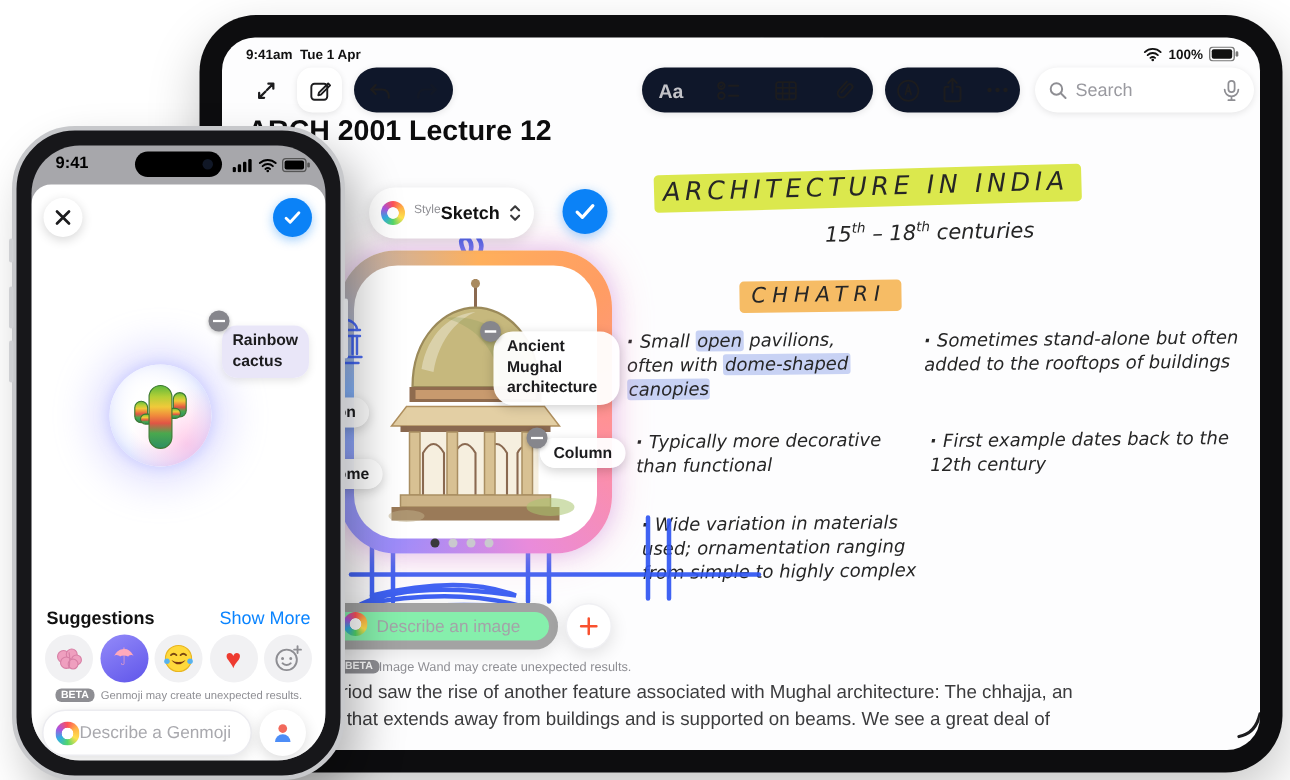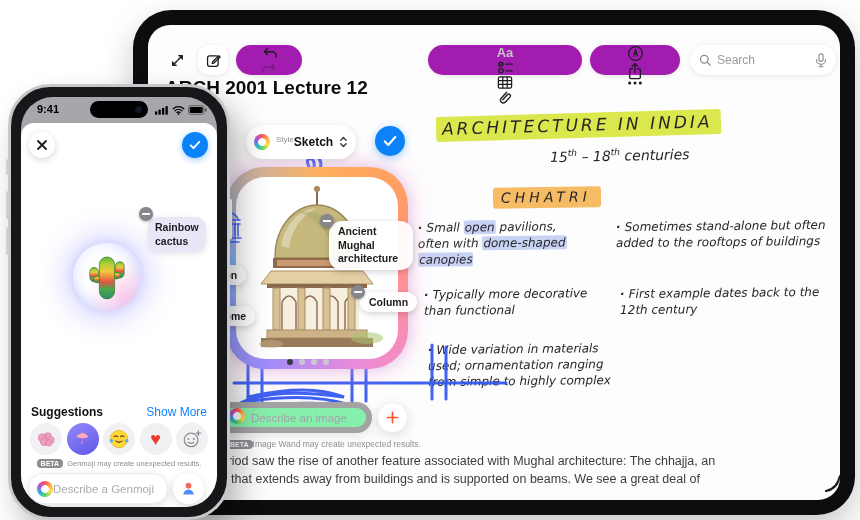--- a/index.html
+++ b/index.html
@@ -18,22 +18,22 @@
   .ipd-status { position:absolute; left:16px; right:14px; top:5px; height:12px;
                 display:flex; justify-content:space-between; align-items:center;
                 font-size:9px; font-weight:bold; color:#111; }
   .ipd-status .right { display:flex; align-items:center; gap:4px; }
 
   .tb-row { position:absolute; top:20px; height:30px; display:flex; align-items:center; }
   .tb-left { left:16px; gap:8px; }
   .tb-btn { width:30px; height:30px; border-radius:10px; background:#fff;
             box-shadow:0 1px 4px rgba(0,0,0,.10); display:flex; align-items:center; justify-content:center; }
   .tb-plain { width:26px; height:26px; display:flex; align-items:center; justify-content:center; }
-  .tb-pill { height:30px; border-radius:15px; background:#a21caf; box-shadow:0 1px 5px rgba(0,0,0,.10);
-             display:flex; align-items:center; justify-content:space-around;flex-direction:column; }
+  .tb-pill { height:30px; border-radius:15px; background:#0f172a; box-shadow:0 1px 5px rgba(0,0,0,.10);
+             display:flex; align-items:center; justify-content:space-around; }
   .pill-undo { width:66px; }
   .tb-center { left:280px; } .pill-fmt { width:154px; }
   .tb-tools { left:442px; } .pill-tools { width:90px; }
   .tb-search { left:542px; }
   .search-pill { width:146px; height:30px; border-radius:15px; background:#fff;
                  box-shadow:0 1px 5px rgba(0,0,0,.10); display:flex; align-items:center; padding:0 9px; gap:5px; }
   .search-pill input { border:0; outline:0; flex:1; min-width:0; font-size:12px; color:#333; background:transparent;
                        font-family:"Liberation Sans", sans-serif; }
   .search-pill input::placeholder { color:#9a9aa0; }
   .fmt-aa { font-size:13px; color:#c3c3c8; font-weight:bold; }
@@ -170,20 +170,37 @@
 
 <div class="stage">
 
   <div class="ipad">
     <div class="ipad-cam">
         <i></i>
         <i></i>
       </div>
     <div class="ipad-screen">
 
+      <div class="ipd-status">
+        <span>
+          <span>9:41am</span>&nbsp;&nbsp;<span>Tue 1 Apr</span>
+        </span>
+        <span class="right">
+          <svg width="13" height="10" viewBox="0 0 16 12">
+              <path d="M1.5 4.4 a9.5 9.5 0 0 1 13 0 M3.8 6.9 a6 6 0 0 1 8.4 0 M6.1 9.2 a3 3 0 0 1 3.8 0" fill="none" stroke="#111" stroke-width="1.5" stroke-linecap="round"></path>
+              <circle cx="8" cy="11" r="1.1" fill="#111"></circle>
+            </svg>
+          <span>100%</span>
+          <svg width="20" height="10" viewBox="0 0 22 11">
+              <rect x="0.5" y="0.5" width="18" height="10" rx="2.5" fill="none" stroke="#777"></rect>
+              <rect x="2" y="2" width="15" height="7" rx="1.5" fill="#111"></rect>
+              <rect x="19.5" y="3.5" width="2" height="4" rx="1" fill="#777"></rect>
+            </svg>
+        </span>
+      </div>
 
       <div class="tb-row tb-left">
         <span class="tb-plain">
           <svg width="17" height="17" viewBox="0 0 18 18">
               <g fill="none" stroke="#1c1c1e" stroke-width="1.6" stroke-linecap="round" stroke-linejoin="round">
                 <path d="M4 14 l4.5 -4.5 M4 10.5 V14 h3.5"></path>
                 <path d="M14 4 l-4.5 4.5 M14 7.5 V4 h-3.5"></path>
               </g>
             </svg>
         </span>

